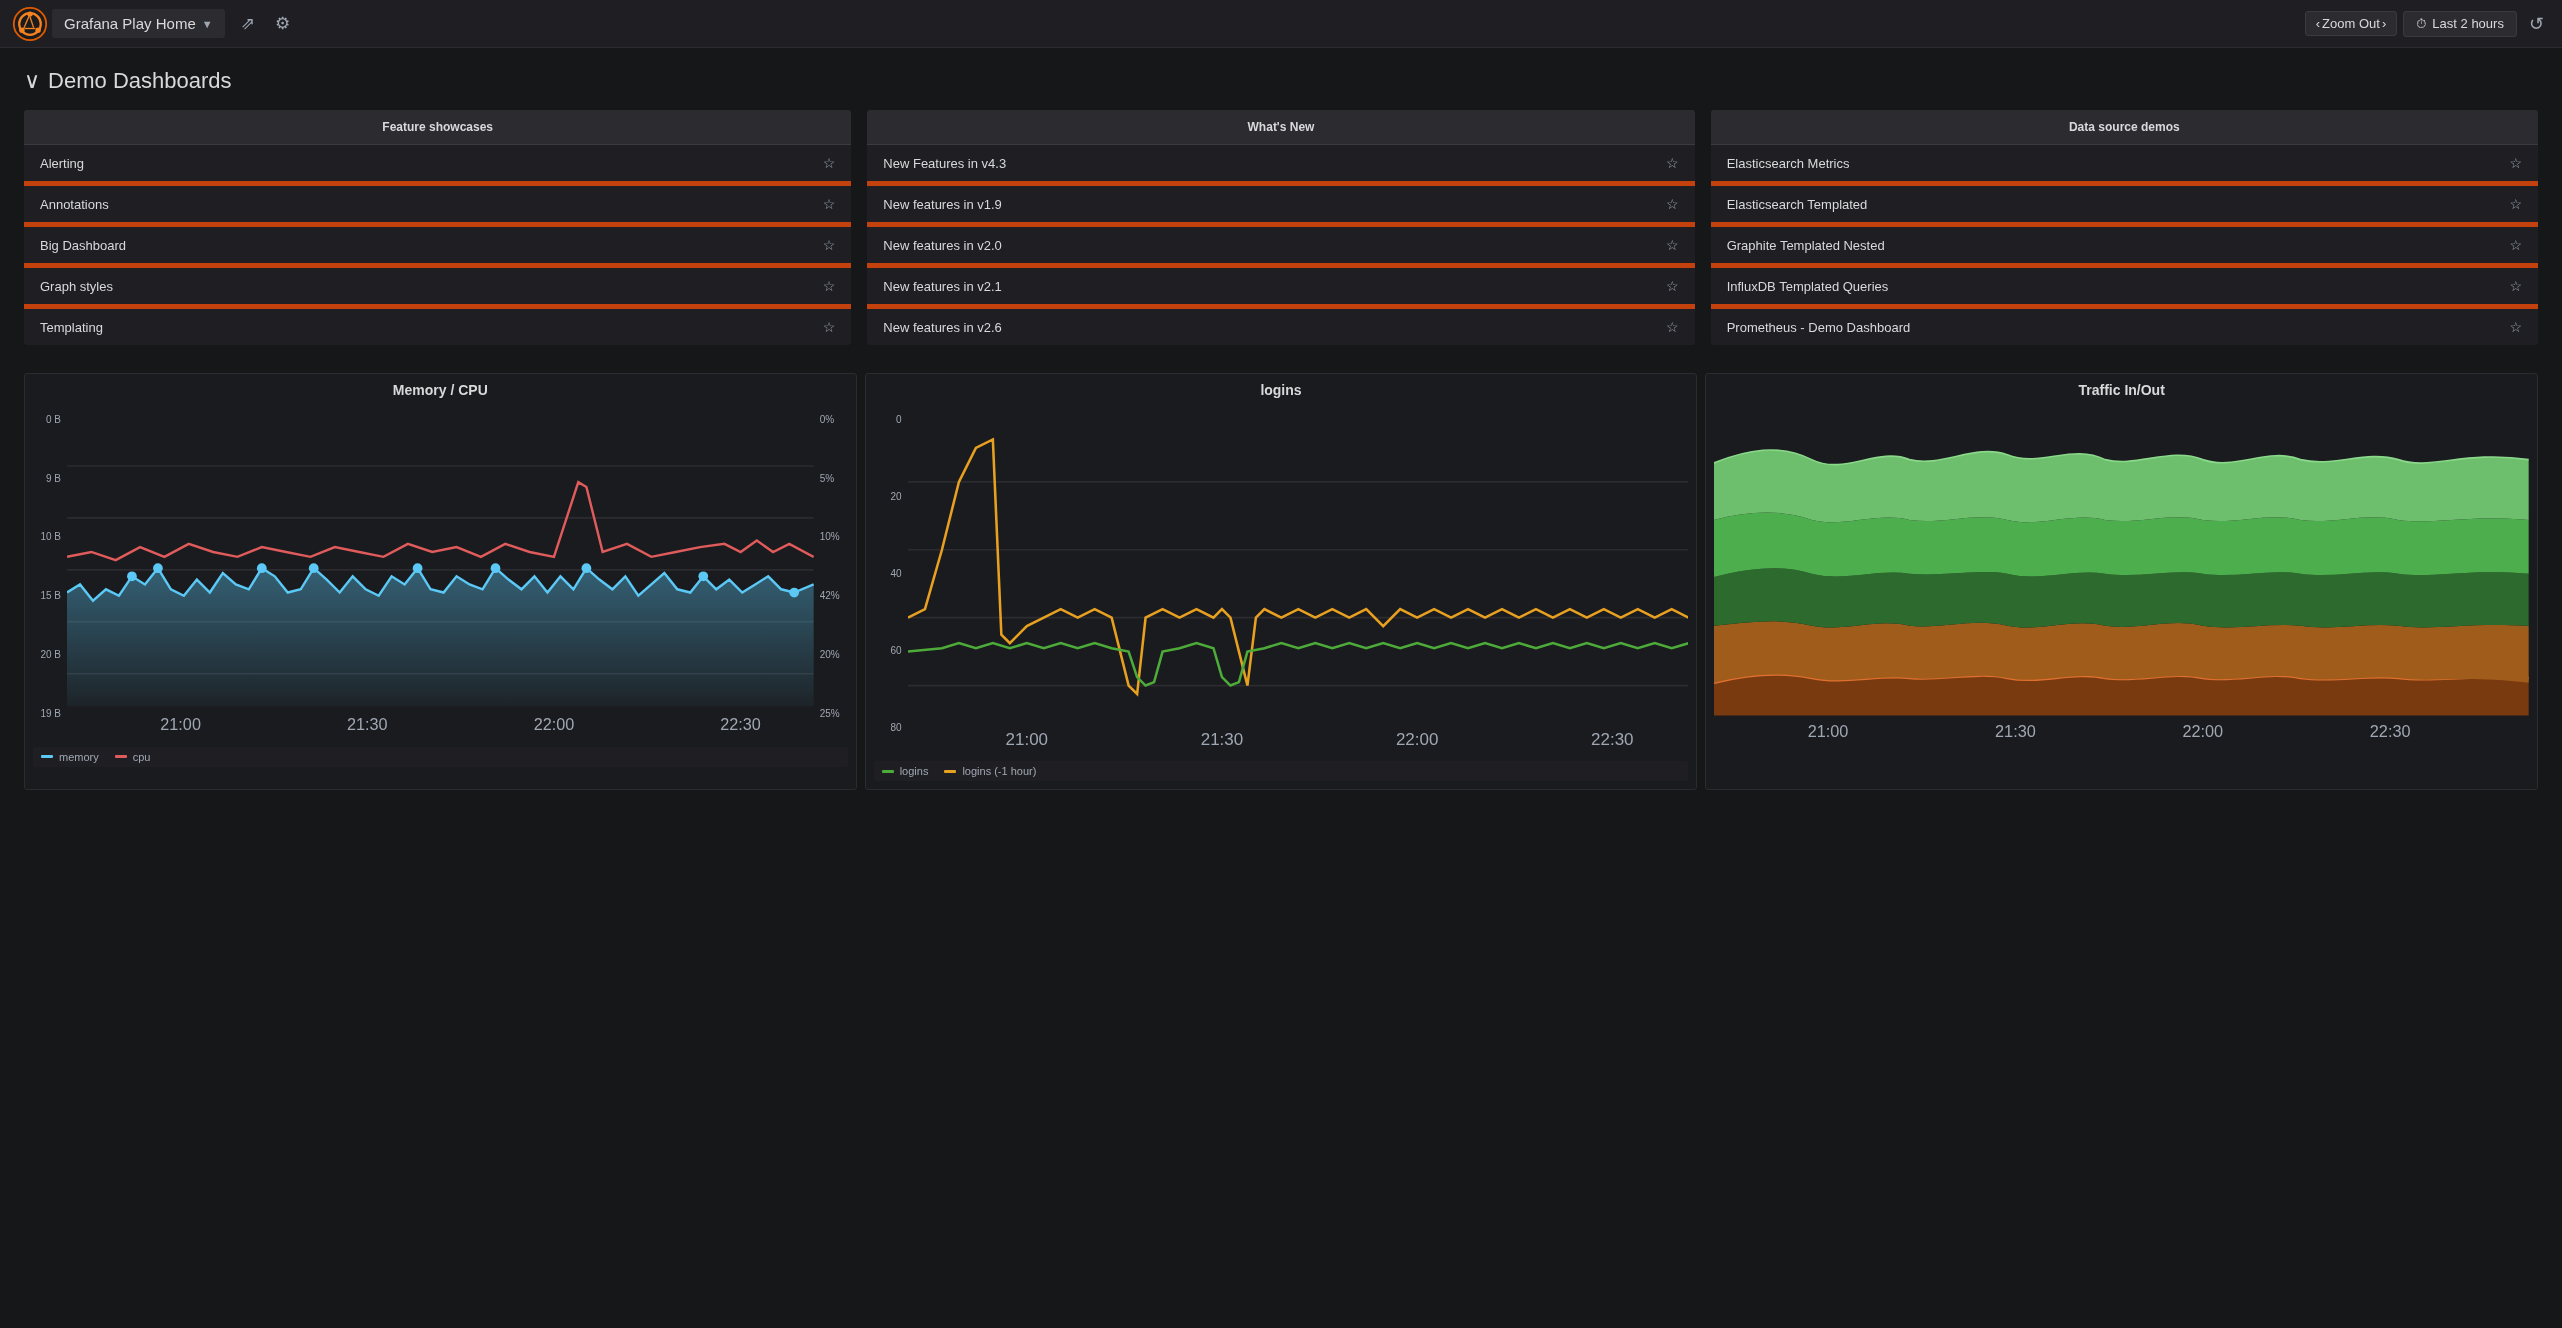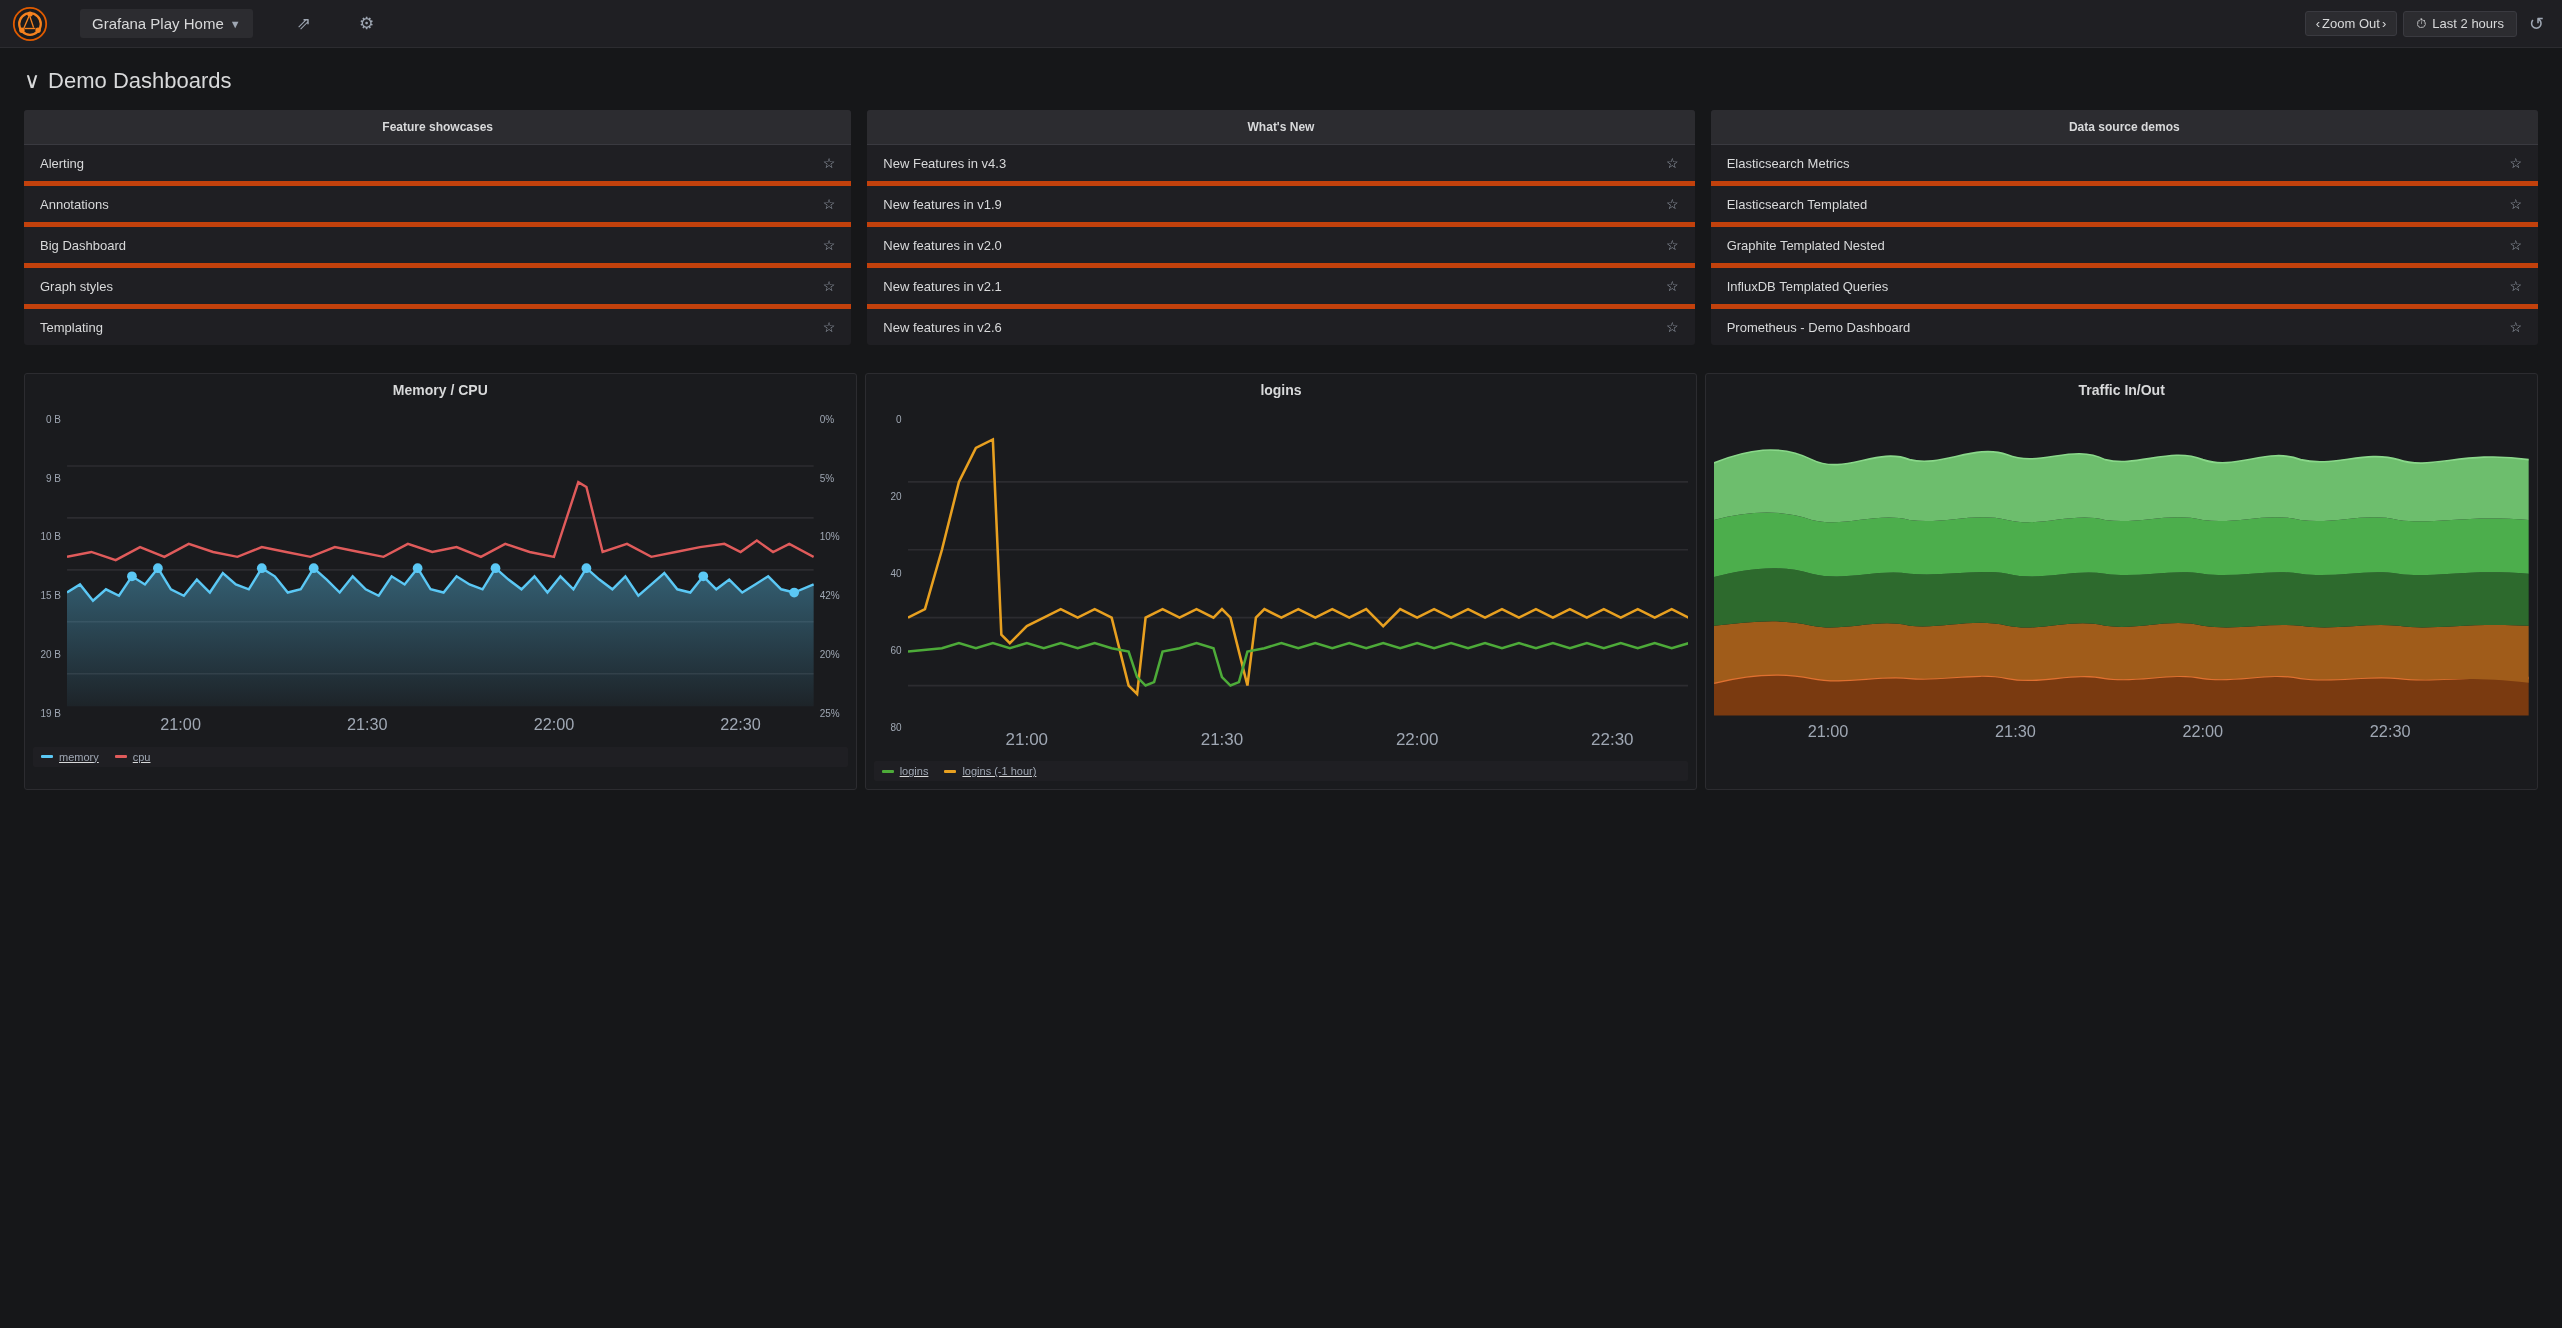--- a/index.html
+++ b/index.html
@@ -12,21 +12,20 @@
     }
 
     
     .header {
       display: flex;
       align-items: center;
       background: #1f1f23;
       height: 48px;
       padding: 0 12px;
       border-bottom: 1px solid #2c2c30;
-      gap: 28px;
     }
     .header-logo {
       width: 36px;
       height: 36px;
       margin-right: 4px;
       flex-shrink: 0;
     }
     .header-logo svg { width: 100%; height: 100%; }
     .header-title-btn {
       display: flex;
@@ -166,21 +165,20 @@
       margin-bottom: 16px;
     }
 
     .chart-legend {
       display: flex;
       gap: 16px;
       margin-top: 8px;
       padding: 4px 8px;
       background: #1f1f23;
       border-radius: 2px;
-      text-decoration: underline;
     }
     .legend-item {
       display: flex;
       align-items: center;
       gap: 6px;
       font-size: 11px;
       color: #9fa7b3;
     }
     .legend-dot {
       width: 12px;

